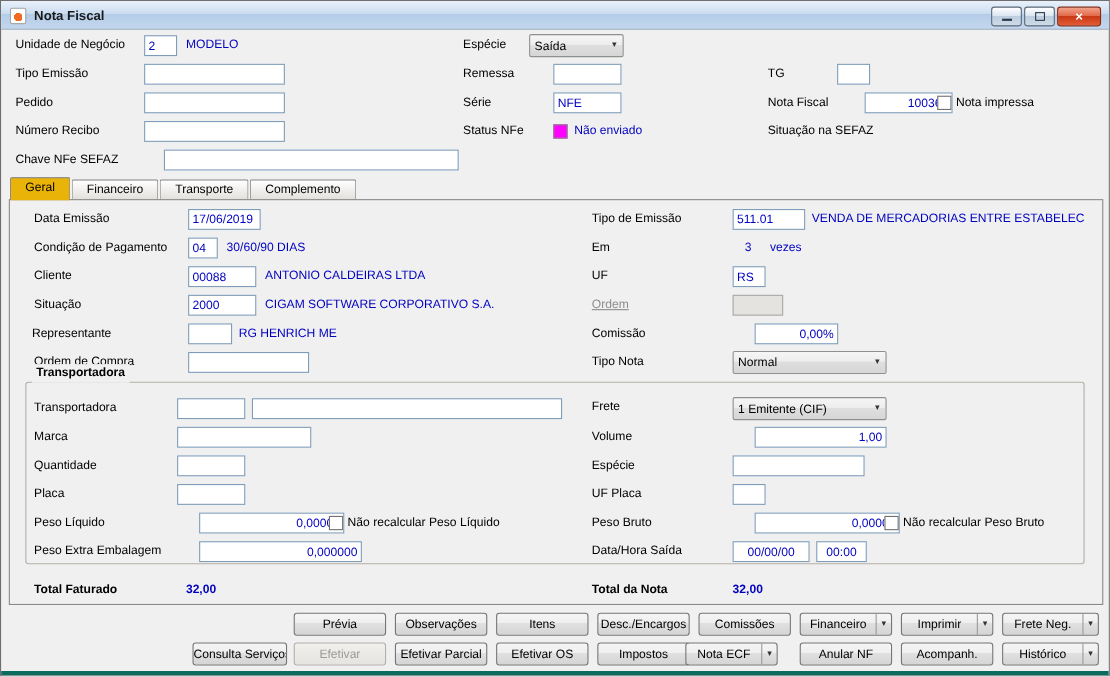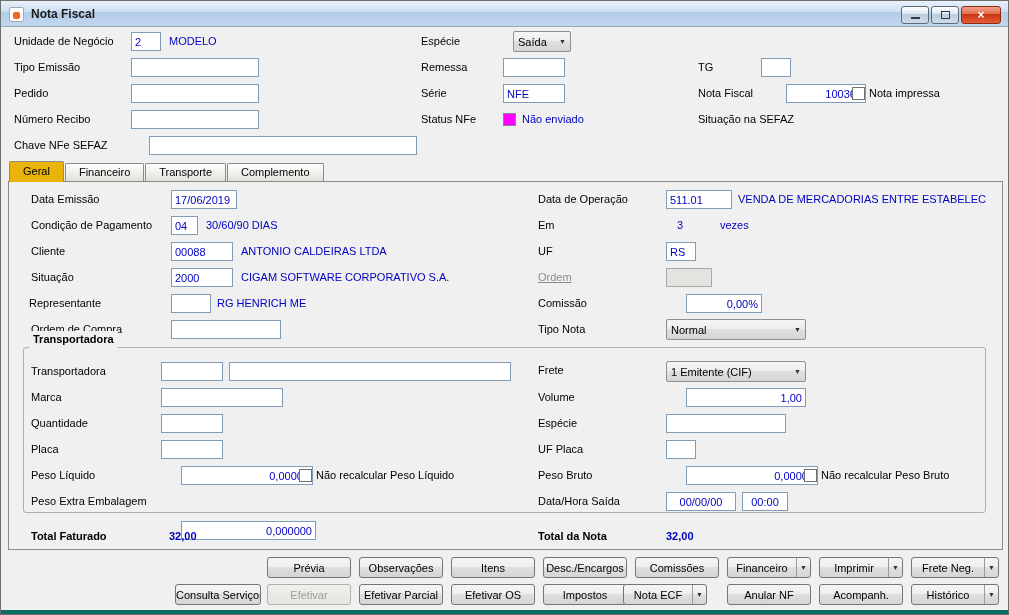--- a/index.html
+++ b/index.html
@@ -103,21 +103,21 @@
           <span>×</span>
         </div>
     </div>
   </div>
 
   <div class="lbl" style="left:13px;top:31px">Unidade de Negócio</div>
   <input class="inp" style="left: 130px; top: 31px; width: 30px;" value="2">
   <div class="lbl blue" style="left:168px;top:31px">MODELO</div>
 
   <div class="lbl" style="left:420px;top:31px">Espécie</div>
-  <div class="combo" style="left:512px;top:30px;width:58px">
+  <div class="combo" style="left:480px;top:30px;width:86px">
     <span class="combo-text">Saída</span>
     <span class="combo-arrow">▼</span>
   </div>
 
   <div class="lbl" style="left:13px;top:57px">Tipo Emissão</div>
   <input class="inp" style="left: 130px; top: 57px; width: 128px;" value="">
   <div class="lbl" style="left:420px;top:57px">Remessa</div>
   <input class="inp" style="left: 502px; top: 57px; width: 62px;" value="">
   <div class="lbl" style="left:697px;top:57px">TG</div>
   <input class="inp" style="left: 760px; top: 57px; width: 30px;" value="">
@@ -164,27 +164,27 @@
   <input class="inp z2" style="left: 170px; top: 267px; width: 62px;" value="2000">
   <div class="lbl blue z2" style="left:240px;top:267px">CIGAM SOFTWARE CORPORATIVO S.A.</div>
 
   <div class="lbl z2" style="left:28px;top:293px">Representante</div>
   <input class="inp z2" style="left: 170px; top: 293px; width: 40px;" value="">
   <div class="lbl blue z2" style="left:216px;top:293px">RG HENRICH ME</div>
 
   <div class="lbl z2" style="left:30px;top:319px">Ordem de Compra</div>
   <input class="inp z2" style="left: 170px; top: 319px; width: 110px;" value="">
 
-  <div class="lbl z2" style="left:537px;top:189px">Data de Operação</div>
+  <div class="lbl z2" style="left:537px;top:189px">Tipo de Emissão</div>
   <input class="inp z2" style="left: 665px; top: 189px; width: 66px;" value="511.01">
   <div class="lbl blue z2" style="left:737px;top:189px;max-width:248px;overflow:hidden">VENDA DE MERCADORIAS ENTRE ESTABELECIMEN</div>
 
   <div class="lbl z2" style="left:537px;top:215px">Em</div>
   <div class="lbl blue z2" style="left:676px;top:215px">3</div>
-  <div class="lbl blue z2" style="left:719px;top:215px">vezes</div>
+  <div class="lbl blue z2" style="left:699px;top:215px">vezes</div>
 
   <div class="lbl z2" style="left:537px;top:241px">UF</div>
   <input class="inp z2" style="left: 665px; top: 241px; width: 30px;" value="RS">
 
   <div class="lbl gray z2" style="left:537px;top:267px">Ordem</div>
   <input class="inp disabled z2" style="left: 665px; top: 267px; width: 46px;" disabled="" value="">
 
   <div class="lbl z2" style="left:537px;top:293px">Comissão</div>
   <input class="inp right z2" style="left: 665px; top: 293px; width: 76px;" value="0,00%">
 
@@ -209,21 +209,21 @@
 
   <div class="lbl z2" style="left:30px;top:439px">Placa</div>
   <input class="inp z2" style="left: 160px; top: 439px; width: 62px;" value="">
 
   <div class="lbl z2" style="left:30px;top:465px">Peso Líquido</div>
   <input class="inp right z2" style="left: 160px; top: 465px; width: 132px;" value="0,00000">
   <span class="chk z2" style="left:298px;top:468px"></span>
   <div class="lbl z2" style="left:315px;top:465px">Não recalcular Peso Líquido</div>
 
   <div class="lbl z2" style="left:30px;top:491px">Peso Extra Embalagem</div>
-  <input class="inp right z2" style="left: 160px; top: 520px; width: 135px;" value="0,000000">
+  <input class="inp right z2" style="left: 160px; top: 491px; width: 148px;" value="0,000000">
 
   <div class="lbl z2" style="left:537px;top:360px">Frete</div>
   <div class="combo z2" style="left:665px;top:360px;width:140px">
     <span class="combo-text">1 Emitente (CIF)</span>
     <span class="combo-arrow">▼</span>
   </div>
 
   <div class="lbl z2" style="left:537px;top:387px">Volume</div>
   <input class="inp right z2" style="left: 665px; top: 387px; width: 120px;" value="1,00">
 

